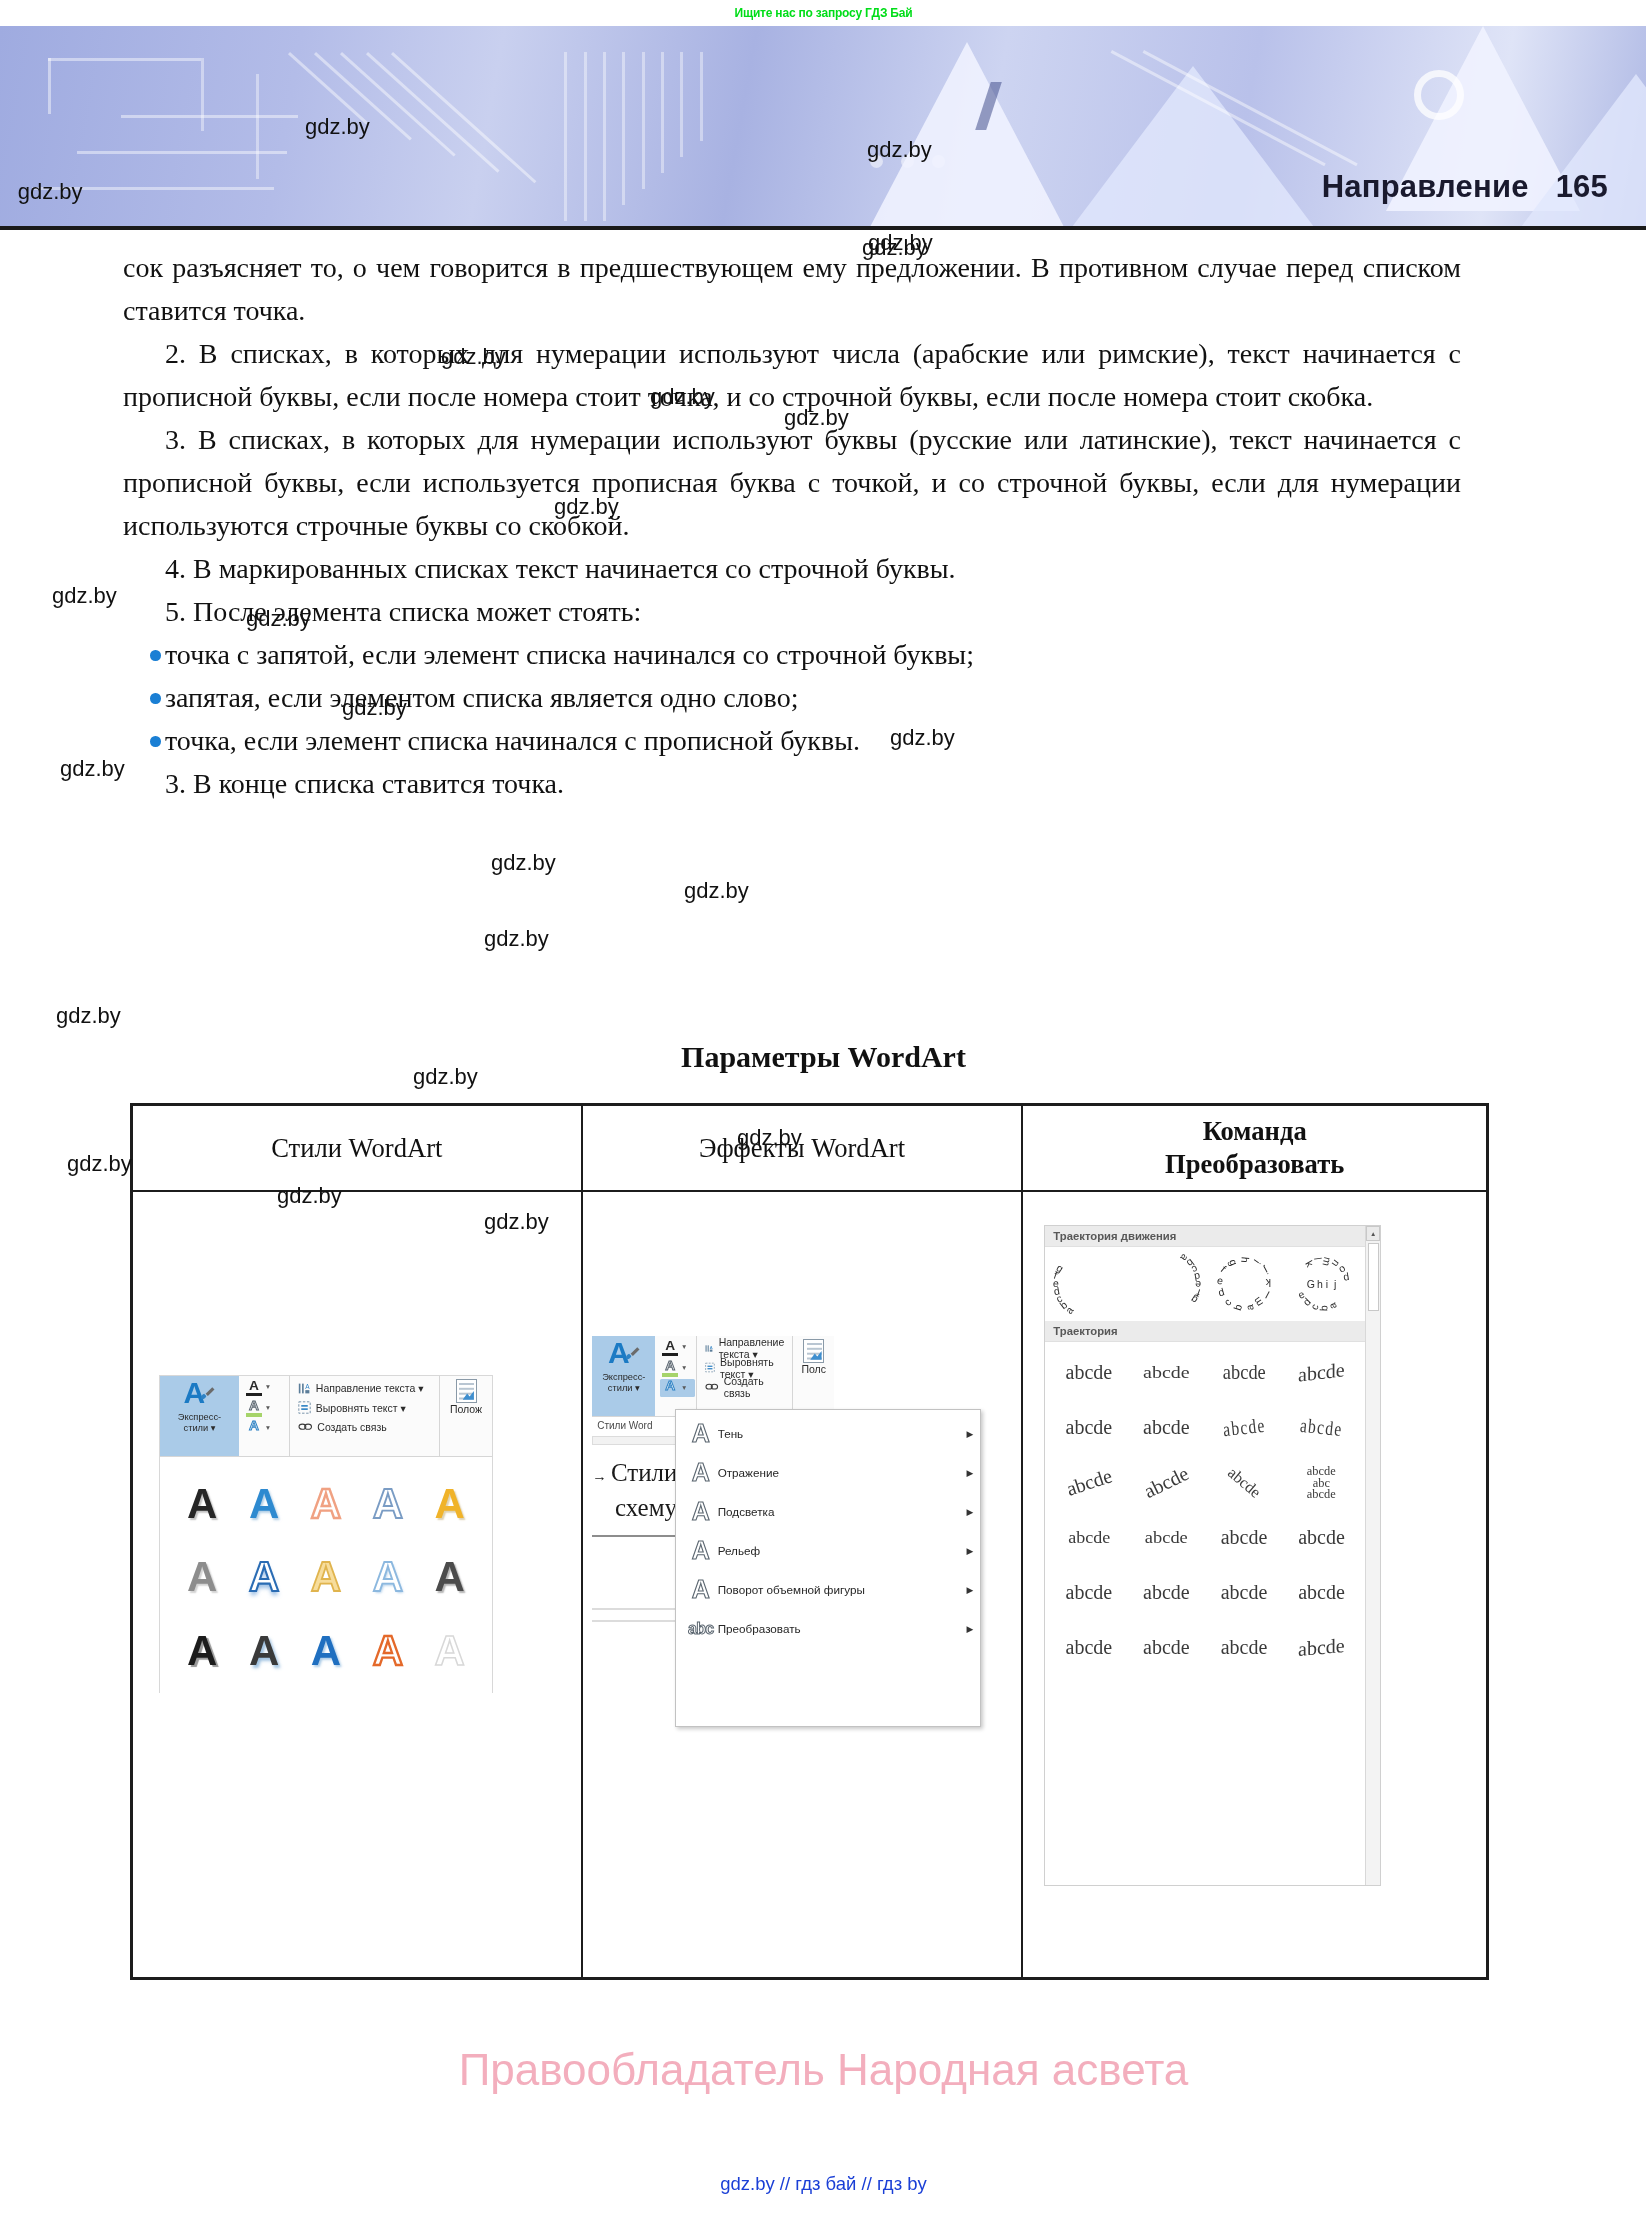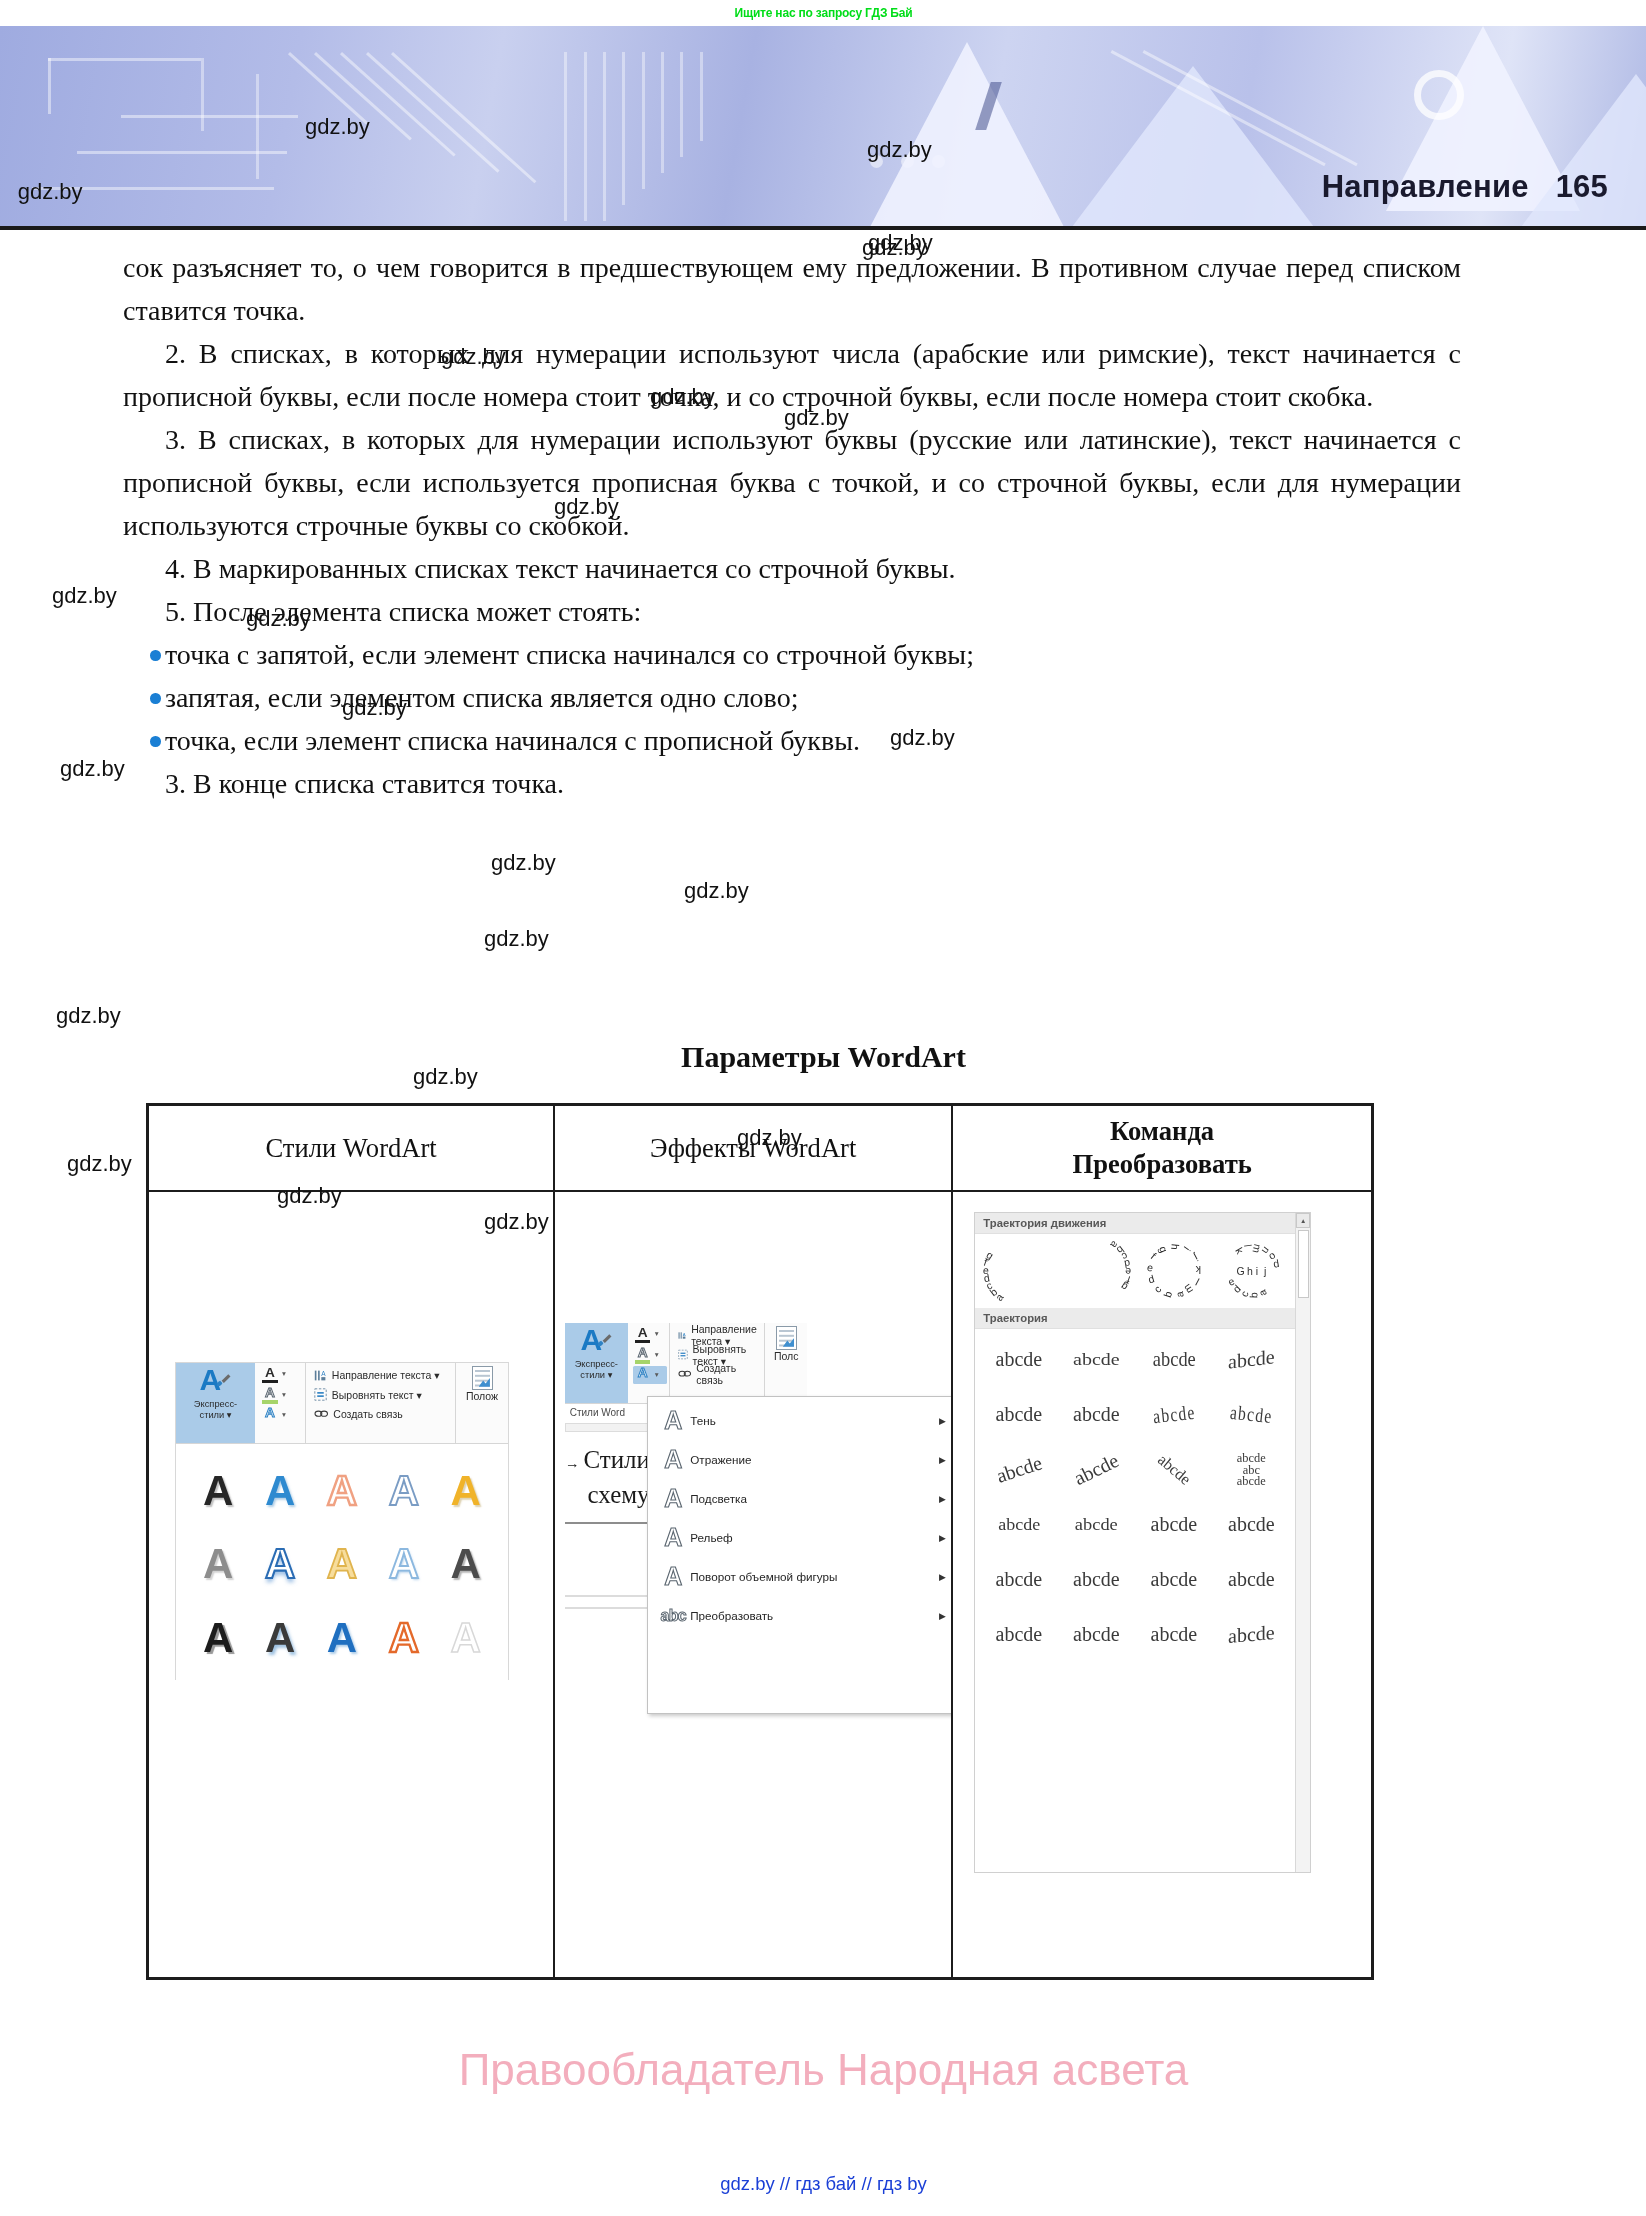--- a/index.html
+++ b/index.html
@@ -90,42 +90,42 @@
   
   #table-caption {
     position: absolute; left: 0; top: 1040px; width: 1647px;
     text-align: center;
     font-size: 30px; font-weight: 700; color: #111;
     font-family: "Liberation Serif", serif;
   }
 
   
   #params-table {
-    position: absolute; left: 146px; top: 1103px;
-    width: 1228px; height: 877px;
+    position: absolute; left: 130px; top: 1103px;
+    width: 1359px; height: 877px;
     border: 3.2px solid #1c1c1c;
     display: flex;
   }
   #params-table .tcol {
     position: relative; height: 100%;
     border-right: 2.4px solid #1c1c1c;
     display: flex; flex-direction: column;
   }
   #params-table .tcol:last-child { border-right: none; }
   #params-table .tcol.c1 { width: 450px; }
   #params-table .tcol.c2 { width: 441px; }
   #params-table .tcol.c3 { width: 463px; }
   #params-table .thead {
     height: 86px; border-bottom: 2.4px solid #1c1c1c;
     display: flex; align-items: center; justify-content: center;
     text-align: center; font-size: 26.6px; line-height: 33px; color: #111;
     padding: 0 8px;
   }
   #params-table .thead.two-line { font-weight: 700; }
-  #params-table .tbody { flex: 1; position: relative; overflow: hidden; }
+  #params-table .tbody { flex: 1; position: relative; overflow: hidden; margin-top: 13px; }
 
   
   .ribbon-shot {
     position: absolute; background: #fdfdfd;
   }
   .rb-top {
     display: flex; align-items: stretch;
     background: #fbfbfb;
     border-bottom: 0.8px solid #d6d6d6;
   }

